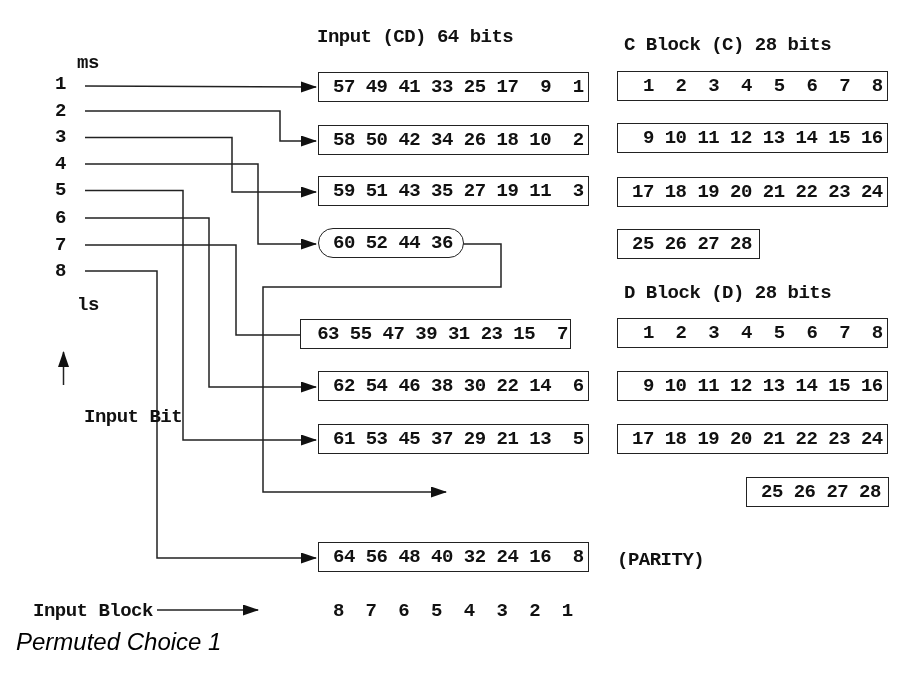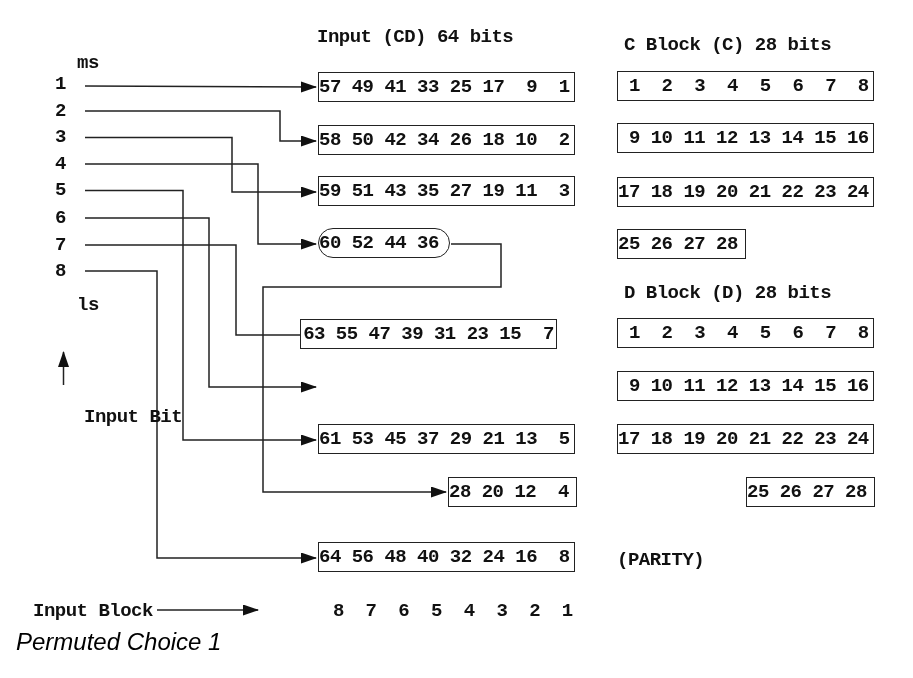--- a/index.html
+++ b/index.html
@@ -29,21 +29,21 @@
     position: absolute;
     height: 28px;
     border: 1.5px solid #222222;
     background: #ffffff;
     font-family: "Liberation Mono", "DejaVu Sans Mono", monospace;
     font-weight: bold;
     font-size: 19px;
     letter-spacing: -0.5px;
     line-height: 28px;
     white-space: pre;
-    padding-left: 0;
+    padding-left: 14px;
     color: #111111;
   }
   .bit-num {
     position: absolute;
     left: 52px;
     width: 17px;
     text-align: center;
     line-height: 26px;
   }
   #wires {
@@ -99,22 +99,22 @@
   <div class="mono" style="left:77px; top:294px;">ls</div>
   <div class="mono" style="left:54px; top:406px;margin-left:30px;">Input Bit</div>
 
   <div class="mono" style="left:317px; top:26px;">Input (CD) 64 bits</div>
 
   <div class="cell-box" style="left:318px; top:72px;  width:255px;">57 49 41 33 25 17  9  1</div>
   <div class="cell-box" style="left:318px; top:125px; width:255px;">58 50 42 34 26 18 10  2</div>
   <div class="cell-box" style="left:318px; top:176px; width:255px;">59 51 43 35 27 19 11  3</div>
   <div class="cell-box" style="left:318px; top:228px; width:130px;border-radius:15px;">60 52 44 36</div>
   <div class="cell-box" style="left:300px; top:319px; width:255px;text-align:center;">63 55 47 39 31 23 15  7</div>
+  <div class="cell-box" style="left:318px; top:371px; width:255px;">62 54 46 38 30 22 14  6</div>
   <div class="cell-box" style="left:318px; top:424px; width:255px;">61 53 45 37 29 21 13  5</div>
-  <div class="cell-box" style="left:448px; top:477px; width:127px;">28 20 12  4</div>
   <div class="cell-box" style="left:318px; top:542px; width:255px;">64 56 48 40 32 24 16  8</div>
 
   <div class="mono" style="left:617px; top:549px;">(PARITY)</div>
 
   <div class="mono" style="left:33px; top:600px;">Input Block</div>
   <div class="mono" style="left:322px; top:600px; width:255px;"> 8  7  6  5  4  3  2  1</div>
 
   <div class="mono" style="left:624px; top:34px;">C Block (C) 28 bits</div>
   <div class="cell-box" style="left:617px; top:71px;  width:255px;"> 1  2  3  4  5  6  7  8</div>
   <div class="cell-box" style="left:617px; top:123px; width:255px;"> 9 10 11 12 13 14 15 16</div>

